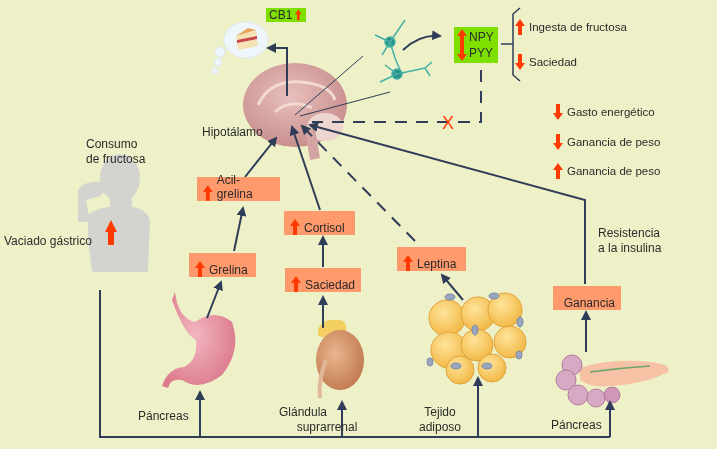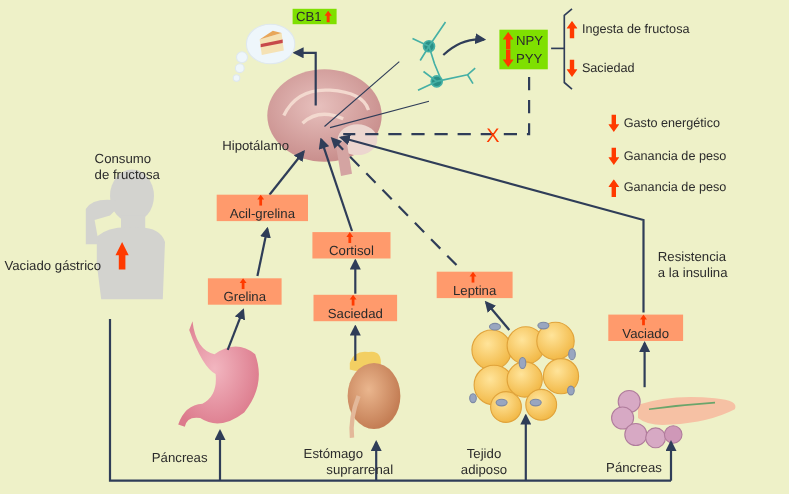--- a/index.html
+++ b/index.html
@@ -1,21 +1,21 @@
 <!DOCTYPE html>
 <html><head>
   <meta charset="utf-8">
   <style>
     html, body { margin: 0; padding: 0; }
     body { width: 717px; height: 449px; background: #eef1c8; position: relative; overflow: hidden;
            font-family: "Liberation Sans", sans-serif; color: #333; }
     #diagram { position: absolute; left: 0; top: 0; }
     .lbl { position: absolute; font-size: 12px; color: #2b2b2b; line-height: 15px; white-space: nowrap; }
-    .box { position: absolute; height: 24px; background: #ff9a6c; display: flex; align-items: center;
-           font-size: 12px; color: #2b2b2b; padding: 0 6px 0 6px; box-sizing: border-box; flex-direction: column; }
+    .box { position: absolute; height: 24px; background: #ff9a6c; display: flex; align-items: flex-end;
+           font-size: 12px; color: #2b2b2b; padding: 0 6px 0 6px; box-sizing: border-box; }
     .gbox { position: absolute; background: #7fe000; font-size: 12px; color: #2b2b2b; box-sizing: border-box; }
     .arr { display: inline-block; width: 10px; height: 16px; margin-right: 4px; }
     .legend-row { position: absolute; display: flex; align-items: center; font-size: 11.5px; color: #2b2b2b; white-space: nowrap; }
   </style>
 </head>
 <body>
 
 <svg id="diagram" width="717" height="449" viewBox="0 0 717 449">
   <defs>
     <marker id="ah" markerWidth="10" markerHeight="10" refX="8" refY="5" orient="auto" markerUnits="userSpaceOnUse">
@@ -240,24 +240,24 @@
 <div class="box" style="left:397px;top:247px;width:69px;">
   <svg class="arr" viewBox="0 0 10 16">
       <path d="M5,0 L10,7 L7,7 L7,16 L3,16 L3,7 L0,7 Z" fill="#ff3a00"></path>
     </svg>
   <span>Leptina</span>
 </div>
 <div class="box" style="left:553px;top:286px;width:68px;">
   <svg class="arr" viewBox="0 0 10 16">
       <path d="M5,0 L10,7 L7,7 L7,16 L3,16 L3,7 L0,7 Z" fill="#ff3a00"></path>
     </svg>
-  <span>Vaciado</span>
+  <span>Ganancia</span>
 </div>
 
 <div class="lbl" style="left:598px;top:226px;">Resistencia</div>
 <div class="lbl" style="left:598px;top:241px;">a la insulina</div>
 
 <div class="lbl" style="left:138px;top:409px;">Páncreas</div>
-<div class="lbl" style="left:273px;top:405px;text-align:center;width:60px;">Estómago</div>
+<div class="lbl" style="left:273px;top:405px;text-align:center;width:60px;">Glándula</div>
 <div class="lbl" style="left:268px;top:420px;text-align:center;width:70px;margin-left:24px;">suprarrenal</div>
 <div class="lbl" style="left:420px;top:405px;text-align:center;width:40px;">Tejido</div>
 <div class="lbl" style="left:417px;top:420px;text-align:center;width:46px;">adiposo</div>
 <div class="lbl" style="left:551px;top:418px;">Páncreas</div>
 
 </body></html>

